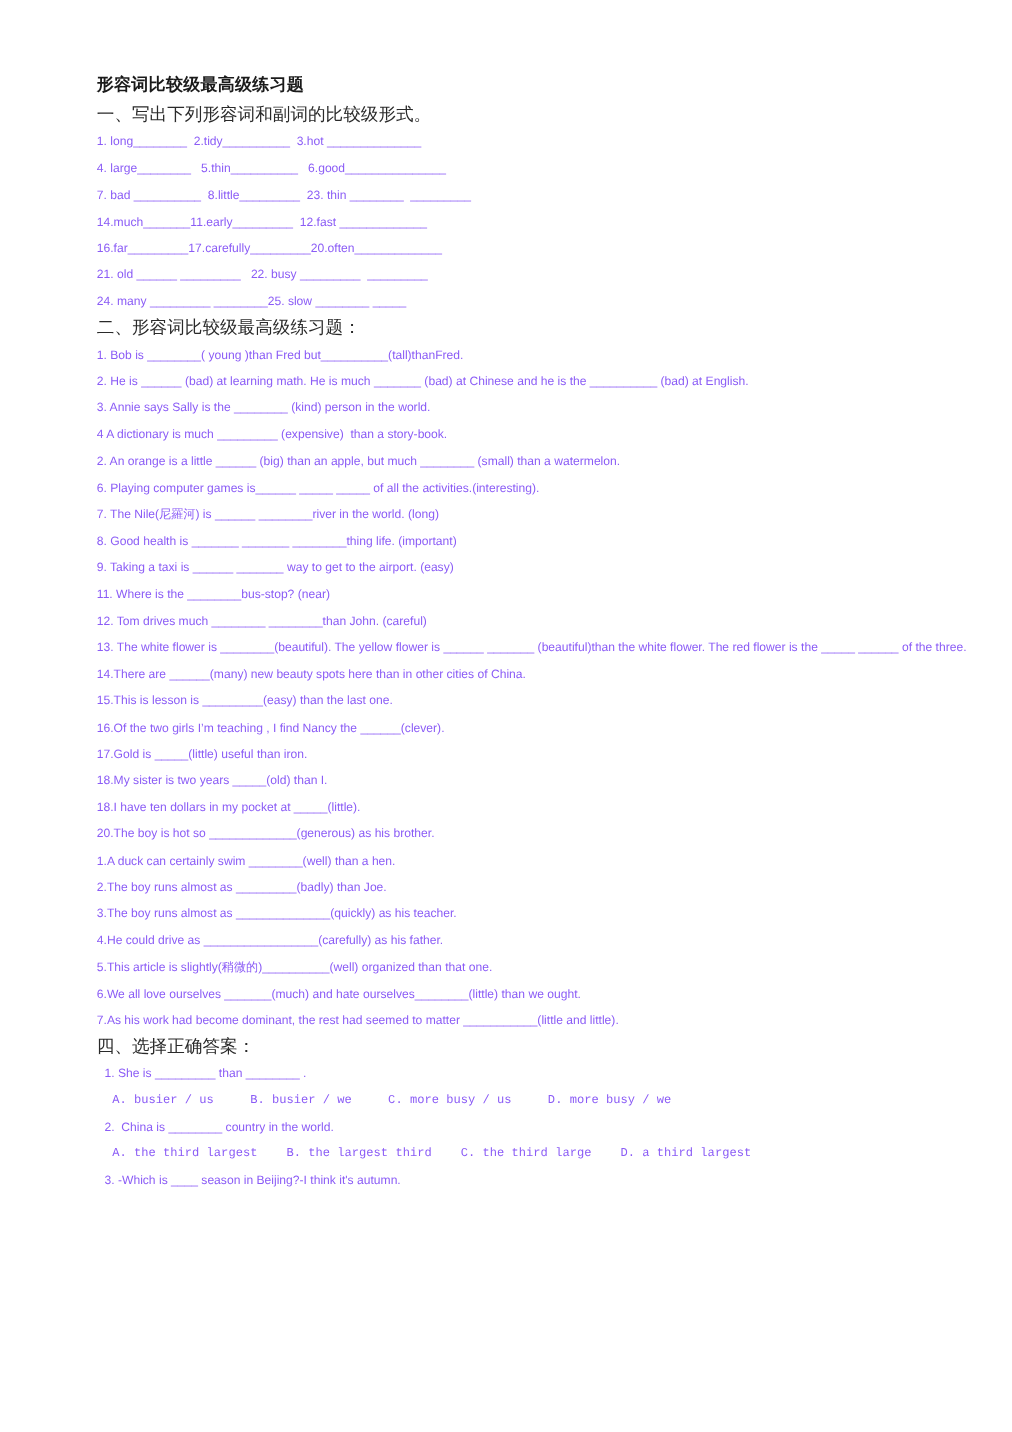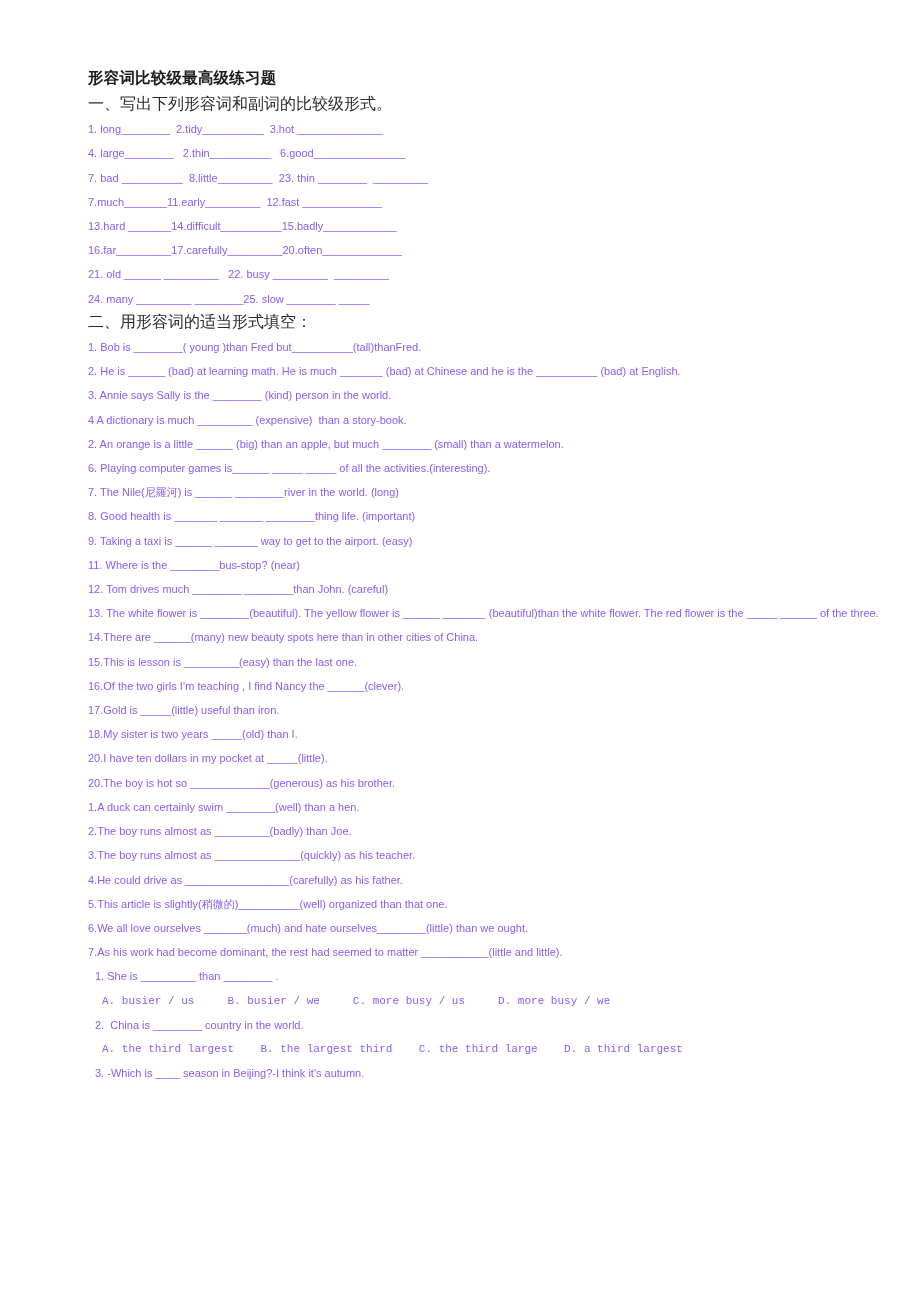--- a/index.html
+++ b/index.html
@@ -24,21 +24,21 @@
   }
   .doc-title {
     font-family: "Liberation Sans", sans-serif;
     font-weight: bold;
     font-size: 15.5px;
     line-height: 24px;
     margin: 0 0 3px 0;
     letter-spacing: 0.2px;
   }
   .section-head {
-    font-family: Liberation Mono, monospace;
+    font-family: Liberation Sans, sans-serif;
     font-size: 16px;
     line-height: 24.2px;
     color: #2a2a2a;
     margin: 0;
     white-space: nowrap;
   }
   .line {
     font-family: "Liberation Sans", sans-serif;
     font-size: 11px;
     line-height: 24.2px;
@@ -60,56 +60,56 @@
 </style>
 </head>
 <body>
 
 <div class="page">
 
   <h1 class="doc-title">形容词比较级最高级练习题</h1>
 
   <p class="section-head">一、写出下列形容词和副词的比较级形式。</p>
   <p class="line">1. long________  2.tidy__________  3.hot ______________</p>
-  <p class="line">4. large________   2.thin__________   6.good_______________</p>
+  <p class="line">4. large________   5.thin__________   6.good_______________</p>
   <p class="line">7. bad __________  8.little_________  23. thin ________  _________</p>
-  <p class="line">7.much_______11.early_________  12.fast _____________</p>
-  <p class="line">13.hard _______14.difficult__________15.badly____________</p>
+  <p class="line">14.much_______11.early_________  12.fast _____________</p>
   <p class="line">16.far_________17.carefully_________20.often_____________</p>
   <p class="line">21. old ______ _________   22. busy _________  _________</p>
   <p class="line">24. many _________ ________25. slow ________ _____</p>
 
-  <p class="section-head">二、用形容词的适当形式填空：</p>
+  <p class="section-head">二、形容词比较级最高级练习题：</p>
   <p class="line">1. Bob is ________( young )than Fred but__________(tall)thanFred.</p>
   <p class="line wrap">2. He is ______ (bad) at learning math. He is much _______ (bad) at Chinese and he is the  __________ (bad) at English.</p>
   <p class="line">3. Annie says Sally is the ________ (kind) person in the world.</p>
   <p class="line">4 A dictionary is much _________ (expensive)  than a story-book.</p>
   <p class="line">2. An orange is a little ______ (big) than an apple, but much ________ (small) than a watermelon.</p>
   <p class="line">6. Playing computer games is______ _____ _____ of all the activities.(interesting).</p>
   <p class="line">7. The Nile(尼羅河) is ______ ________river in the world. (long)</p>
   <p class="line">8. Good health is _______ _______ ________thing life. (important)</p>
   <p class="line">9. Taking a taxi is ______ _______ way to get to the airport. (easy)</p>
   <p class="line">11. Where is the ________bus-stop? (near)</p>
   <p class="line">12. Tom drives much ________ ________than John. (careful)</p>
   <p class="line wrap">13. The white flower is ________(beautiful). The yellow flower is ______ _______ (beautiful)than the white flower. The red flower is the _____ ______ of the three.</p>
   <p class="line">14.There are ______(many) new beauty spots here than in other cities of China.</p>
   <p class="line">15.This is lesson is _________(easy) than the last one.</p>
   <p class="line">16.Of the two girls I’m teaching , I find Nancy the ______(clever).</p>
   <p class="line">17.Gold is _____(little) useful than iron.</p>
   <p class="line">18.My sister is two years _____(old) than I.</p>
-  <p class="line">20.I have ten dollars in my pocket at _____(little).</p>
+  <p class="line">18.I have ten dollars in my pocket at _____(little).</p>
   <p class="line">20.The boy is hot so _____________(generous) as his brother.</p>
 
   <p class="line">1.A duck can certainly swim ________(well) than a hen.</p>
   <p class="line">2.The boy runs almost as _________(badly) than Joe.</p>
   <p class="line">3.The boy runs almost as ______________(quickly) as his teacher.</p>
   <p class="line">4.He could drive as _________________(carefully) as his father.</p>
   <p class="line">5.This article is slightly(稍微的)__________(well) organized than that one.</p>
   <p class="line">6.We all love ourselves _______(much) and hate ourselves________(little) than we ought.</p>
   <p class="line">7.As his work had become dominant, the rest had seemed to matter ___________(little and little).</p>
 
+  <p class="section-head">四、选择正确答案：</p>
   <p class="line indent">1. She is _________ than ________ .</p>
   <p class="line indent2">A. busier / us     B. busier / we     C. more busy / us     D. more busy / we</p>
   <p class="line indent">2.  China is ________ country in the world.</p>
   <p class="line indent2">A. the third largest    B. the largest third    C. the third large    D. a third largest</p>
   <p class="line indent">3. -Which is ____ season in Beijing?-I think it's autumn.</p>
 
 </div>
 
 </body></html>

